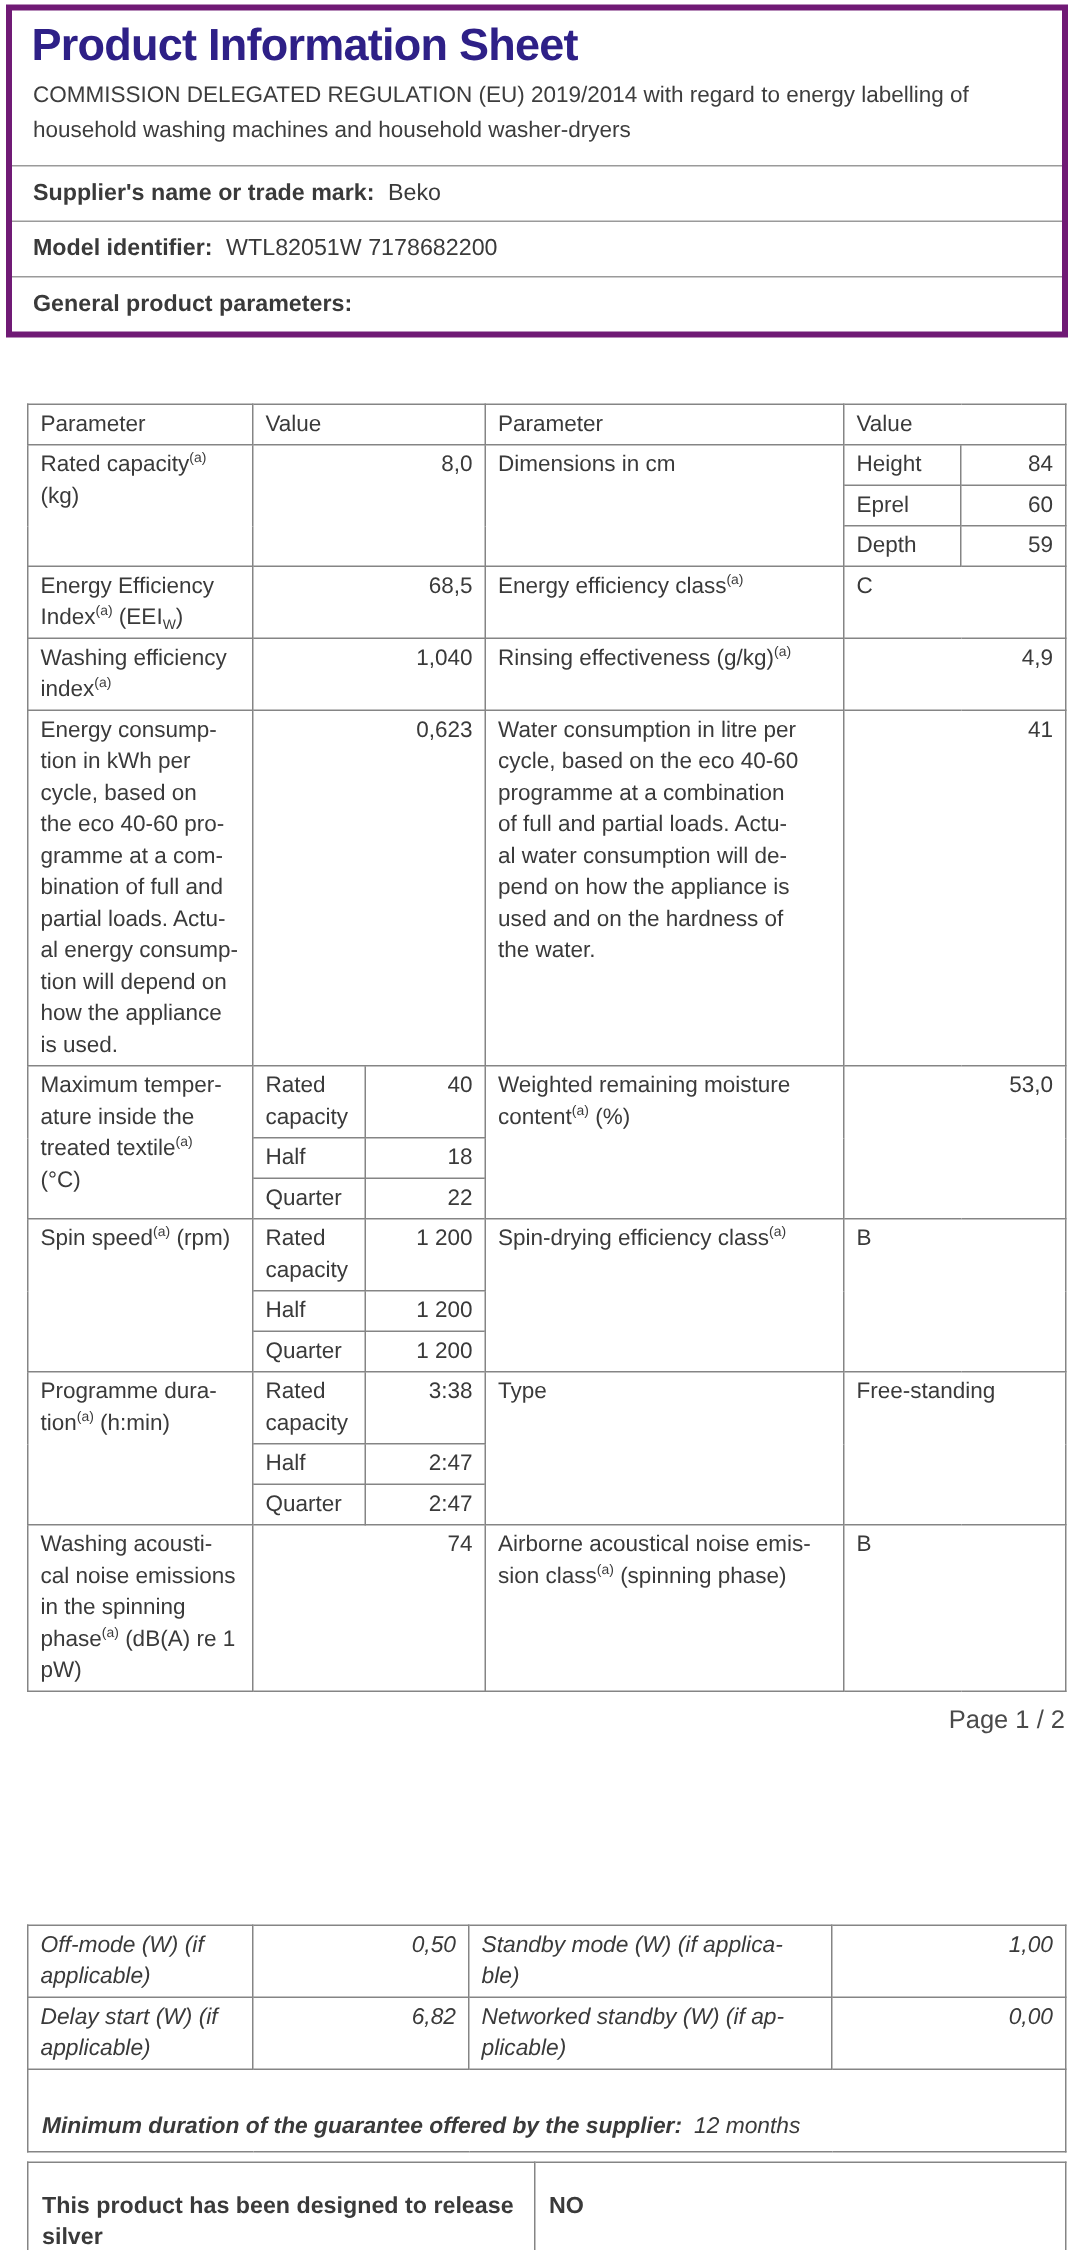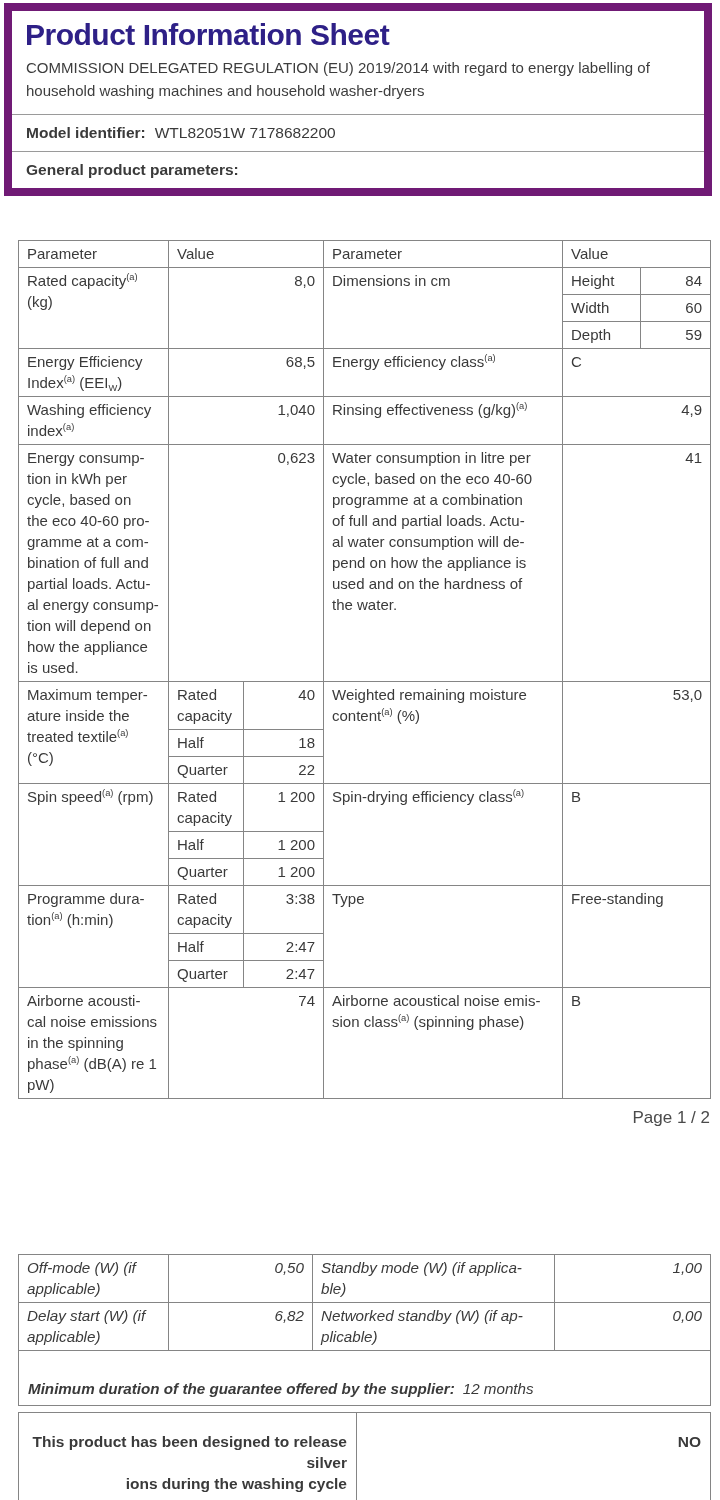--- a/index.html
+++ b/index.html
@@ -1,32 +1,32 @@
 <!DOCTYPE html>
 <html lang="en"><head>
 <meta charset="utf-8">
 <style>
   html,body{margin:0;padding:0;}
   body{
     width:720px;height:1500px;overflow:hidden;background:#ffffff;
     font-family:"Liberation Sans","DejaVu Sans",sans-serif;color:#3a3a3a;
     position:relative;box-sizing:border-box;
   }
-  .hdrblock{margin:3px 8px 0 4px;border:8px solid #701a75;}
+  .hdrblock{margin:3px 8px 0 4px;border:4px solid #701a75;}
   .title{color:#2e2087;font-weight:bold;font-size:30px;letter-spacing:-0.5px;padding:7px 13px 2px;}
   .reg{font-size:15px;line-height:1.5;padding:3px 14px 12px;color:#3d3d3d;}
   .inforow{border-top:1px solid #9a9a9a;padding:9px 14px;font-size:15.5px;}
   .inforow .lbl{font-weight:bold;}
   .inforow .val{margin-left:9px;}
 
   table{border-collapse:collapse;table-layout:fixed;margin-left:18px;}
   td{border:1px solid #858585;padding:2px 8px 3px;vertical-align:top;
      font-size:15px;line-height:21px;white-space:pre-line;word-wrap:break-word;}
   .num{text-align:right;}
-  .b{font-weight:bold;text-align:right;}
+  .b{font-weight:bold;}
   sup{font-size:0.62em;line-height:0;vertical-align:super;}
   sub{font-size:0.62em;line-height:0;vertical-align:baseline;position:relative;top:3px;}
 
   .ptable{width:692px;margin-top:44px;}
   .ptable .hdr td{height:20px;}
 
   .pageind{text-align:right;margin:9px 10px 0 0;font-size:17px;color:#4a4a4a;}
 
   .power{width:692px;margin-top:126px;}
   .power td{font-size:15.2px;font-style:italic;}
@@ -35,20 +35,23 @@
 
   .silver{width:692px;margin-top:6px;}
   .silver td{font-size:15.5px;padding:18px 9px;}
 </style>
 </head>
 <body>
 
 <div class="hdrblock">
   <div class="title">Product Information Sheet</div>
   <div class="reg">COMMISSION DELEGATED REGULATION (EU) 2019/2014 with regard to energy labelling of household washing machines and household washer-dryers</div>
+  <div class="inforow">
+    <span class="lbl">Supplier's name or trade mark:</span><span class="val">Beko</span>
+  </div>
   <div class="inforow">
     <span class="lbl">Model identifier:</span><span class="val">WTL82051W 7178682200</span>
   </div>
   <div class="inforow">
     <span class="lbl">General product parameters:</span>
   </div>
 </div>
 
 <table class="ptable">
   <colgroup>
@@ -68,21 +71,21 @@
   </tr>
   <tr>
     <td rowspan="3"><span>Rated capacity</span><sup>(a)</sup><span>
 (kg)</span></td>
     <td rowspan="3" colspan="2" class="num">8,0</td>
     <td rowspan="3">Dimensions in cm</td>
     <td>Height</td>
     <td class="num">84</td>
   </tr>
   <tr>
-    <td>Width</td>
+    <td>Eprel</td>
     <td class="num">60</td>
   </tr>
   <tr>
     <td>Depth</td>
     <td class="num">59</td>
   </tr>
   <tr>
     <td><span>Energy Efficiency
 Index</span><sup>(a)</sup><span> (EEI</span><sub>W</sub><span>)</span></td>
     <td colspan="2" class="num">68,5</td>
@@ -163,21 +166,21 @@
   </tr>
   <tr>
     <td>Half</td>
     <td class="num">2:47</td>
   </tr>
   <tr>
     <td>Quarter</td>
     <td class="num">2:47</td>
   </tr>
   <tr>
-    <td><span>Airborne acousti-
+    <td><span>Washing acousti-
 cal noise emissions
 in the spinning
 phase</span><sup>(a)</sup><span> (dB(A) re 1
 pW)</span></td>
     <td colspan="2" class="num">74</td>
     <td><span>Airborne acoustical noise emis-
 sion class</span><sup>(a)</sup><span> (spinning phase)</span></td>
     <td colspan="2">B</td>
   </tr>
   </tbody>

